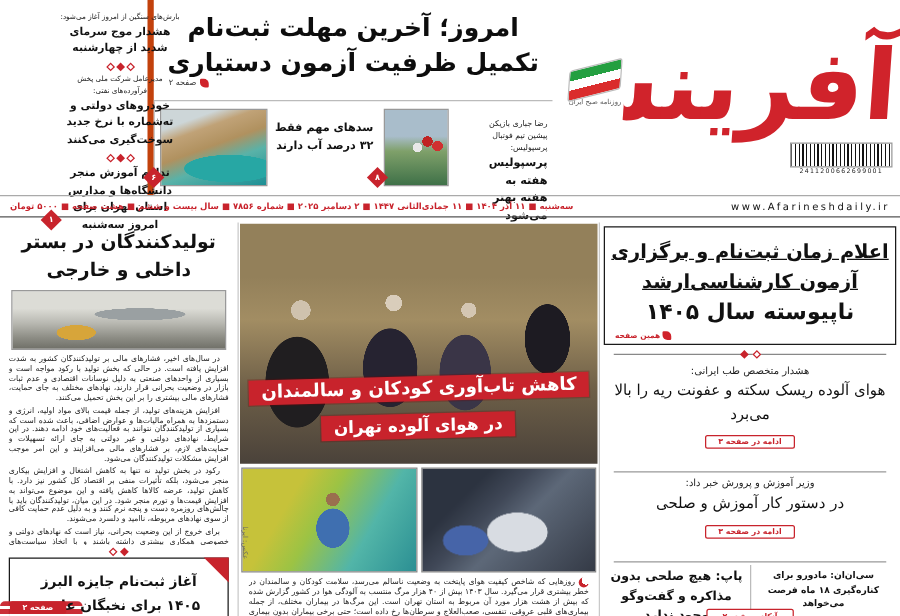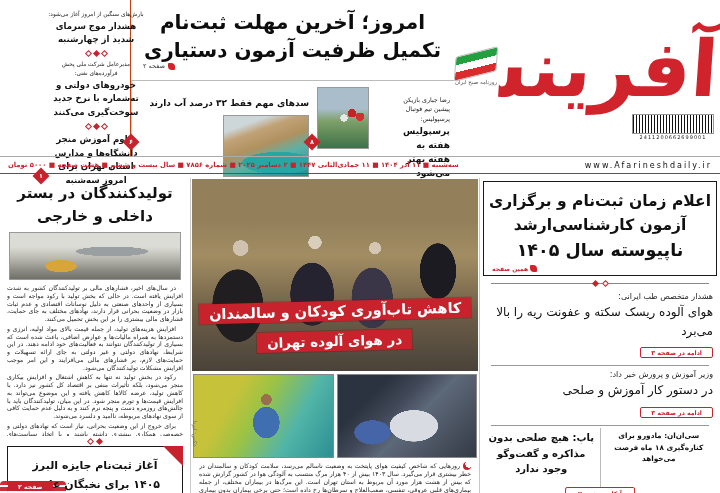--- a/index.html
+++ b/index.html
@@ -18,28 +18,28 @@
   }
   .logo{position:absolute;left:6px;top:52px;width:52px;text-align:center;}
   .flag{width:44px;height:24px;margin:0 auto;transform:rotate(-14deg) skewX(-18deg);
     background:linear-gradient(180deg,#239f40 0 33%,#fdfdfd 33% 66%,#da2c2c 66% 100%);
     border:1px solid #bbb;border-radius:3px;}
   .logo-cap{font-size:5.5px;color:#555;margin-top:3px;}
   .barcode{position:absolute;left:188px;bottom:16px;width:82px;}
   .bars{height:20px;background:repeating-linear-gradient(90deg,#111 0 1px,#fff 1px 3px,#111 3px 4px,#fff 4px 6px);border:1px solid #999;}
   .barcode-num{font-size:5px;letter-spacing:1px;text-align:center;color:#222;direction:ltr;}
 
-  .top-lead{position:absolute;top:0;left:118px;width:324px;height:156px;border-left:1px solid #c2410c;margin-left:12px;}
+  .top-lead{position:absolute;top:0;left:118px;width:324px;height:156px;border-left:5px solid #c2410c;}
   .top-lead h1{margin:8px 6px 0;font-size:20px;line-height:1.4;text-align:center;font-weight:bold;color:#0d0d0d;}
   .lead-tag{position:absolute;top:62px;left:12px;display:flex;align-items:center;gap:3px;font-size:6.5px;color:#333;}
   .tag-mark{width:7px;height:7px;background:#d0232b;border-radius:1px 4px 1px 4px;display:inline-block;}
   .top-divider{position:absolute;top:80px;left:0;right:0;border-top:1px solid #bbb;}
   .teasers{position:absolute;top:81px;left:0;right:0;bottom:0;display:flex;flex-direction:row;}
   .teaser{position:relative;height:100%;padding:6px 4px 4px;display:flex;gap:4px;align-items:flex-start;}
-  .teaser.dam{width:182px;border-left:1px solid #c9c9c9;flex-direction:column;}
+  .teaser.dam{width:182px;border-left:1px solid #c9c9c9;}
   .teaser.football{width:141px;gap:30px;}
   .teaser .txt{flex:1;text-align:right;padding-top:8px;}
   .teaser .kicker{font-size:6.3px;color:#222;line-height:1.5;}
   .teaser .t-title{font-size:9px;font-weight:bold;line-height:1.55;margin-top:2px;}
   .t-photo{border:1px solid #999;height:62px;flex:none;}
   .ph-dam{width:86px;background:
     radial-gradient(ellipse 60px 18px at 65% 78%,#27a7a4 0 60%,rgba(0,0,0,0) 61%),
     linear-gradient(160deg,#cdd6d8 0 18%,#c0a277 30%,#b0915f 48%,#59b2a8 66%,#1d8f95 100%);}
   .ph-foot{width:52px;background:
     radial-gradient(circle 7px at 68% 42%,#c02424 0 60%,rgba(0,0,0,0) 61%),
@@ -60,29 +60,29 @@
 
   .date-strip{position:absolute;top:156px;left:0;right:0;height:18px;
     border-top:1px solid #aaa;border-bottom:1.5px solid #555;
     display:flex;align-items:center;justify-content:space-between;padding:0 8px;}
   .website{direction:ltr;font-size:8px;font-weight:normal;letter-spacing:2px;color:#111;}
   .dateline{font-size:6.8px;color:#c8232c;font-weight:bold;white-space:nowrap;overflow:hidden;}
 
   
   .col-right{position:absolute;top:178px;right:0;width:240px;bottom:0;padding:0 3px;}
   .lead-box{position:relative;border:1.5px solid #1a1a1a;margin-top:3px;padding:7px 4px 12px;text-align:center;}
-  .lead-box .l1,.lead-box .l2{font-size:15.5px;font-weight:bold;line-height:1.55;}
+  .lead-box .l1,.lead-box .l2{font-size:15.5px;font-weight:bold;line-height:1.55;text-decoration:underline;}
   .lead-box .l3{font-size:17.5px;font-weight:bold;line-height:1.5;}
   .box-tag{position:absolute;bottom:3px;left:8px;display:flex;align-items:center;gap:2px;font-size:6px;color:#c8232c;font-weight:bold;}
   .sep{position:relative;height:10px;margin:2px 8px;}
   .sep::before{content:"";position:absolute;left:0;right:0;top:5px;border-top:1px solid #888;}
   .sep .d{position:absolute;top:2.5px;}
   .sep .d.f{left:calc(50% - 7px);}
   .sep .d.o{left:calc(50% + 3px);}
-  .r-item{text-align:right;padding:2px 4px 4px;}
+  .r-item{text-align:center;padding:2px 4px 16px;}
   .r-item .kicker{font-size:8px;color:#222;}
   .r-item .r-title{font-size:12px;font-weight:normal;line-height:1.55;margin-top:2px;}
   .cont-tag{display:inline-block;border:1px solid #c8232c;color:#c8232c;font-size:6.2px;font-weight:bold;
     padding:1px 10px;border-radius:2px;margin-top:3px;}
   .thin-line{border-top:1px solid #999;margin:2px 8px;}
   .sub-row{display:flex;flex-direction:row;margin-top:2px;height:112px;overflow:hidden;}
   .sub{flex:1;padding:2px 4px;overflow:hidden;}
   .sub.maduro{border-left:1px solid #bbb;}
   .sub .s-head{font-size:7.3px;font-weight:bold;text-align:center;line-height:1.6;}
   .sub .s-title{font-size:10px;font-weight:bold;text-align:center;line-height:1.55;margin-bottom:3px;}

